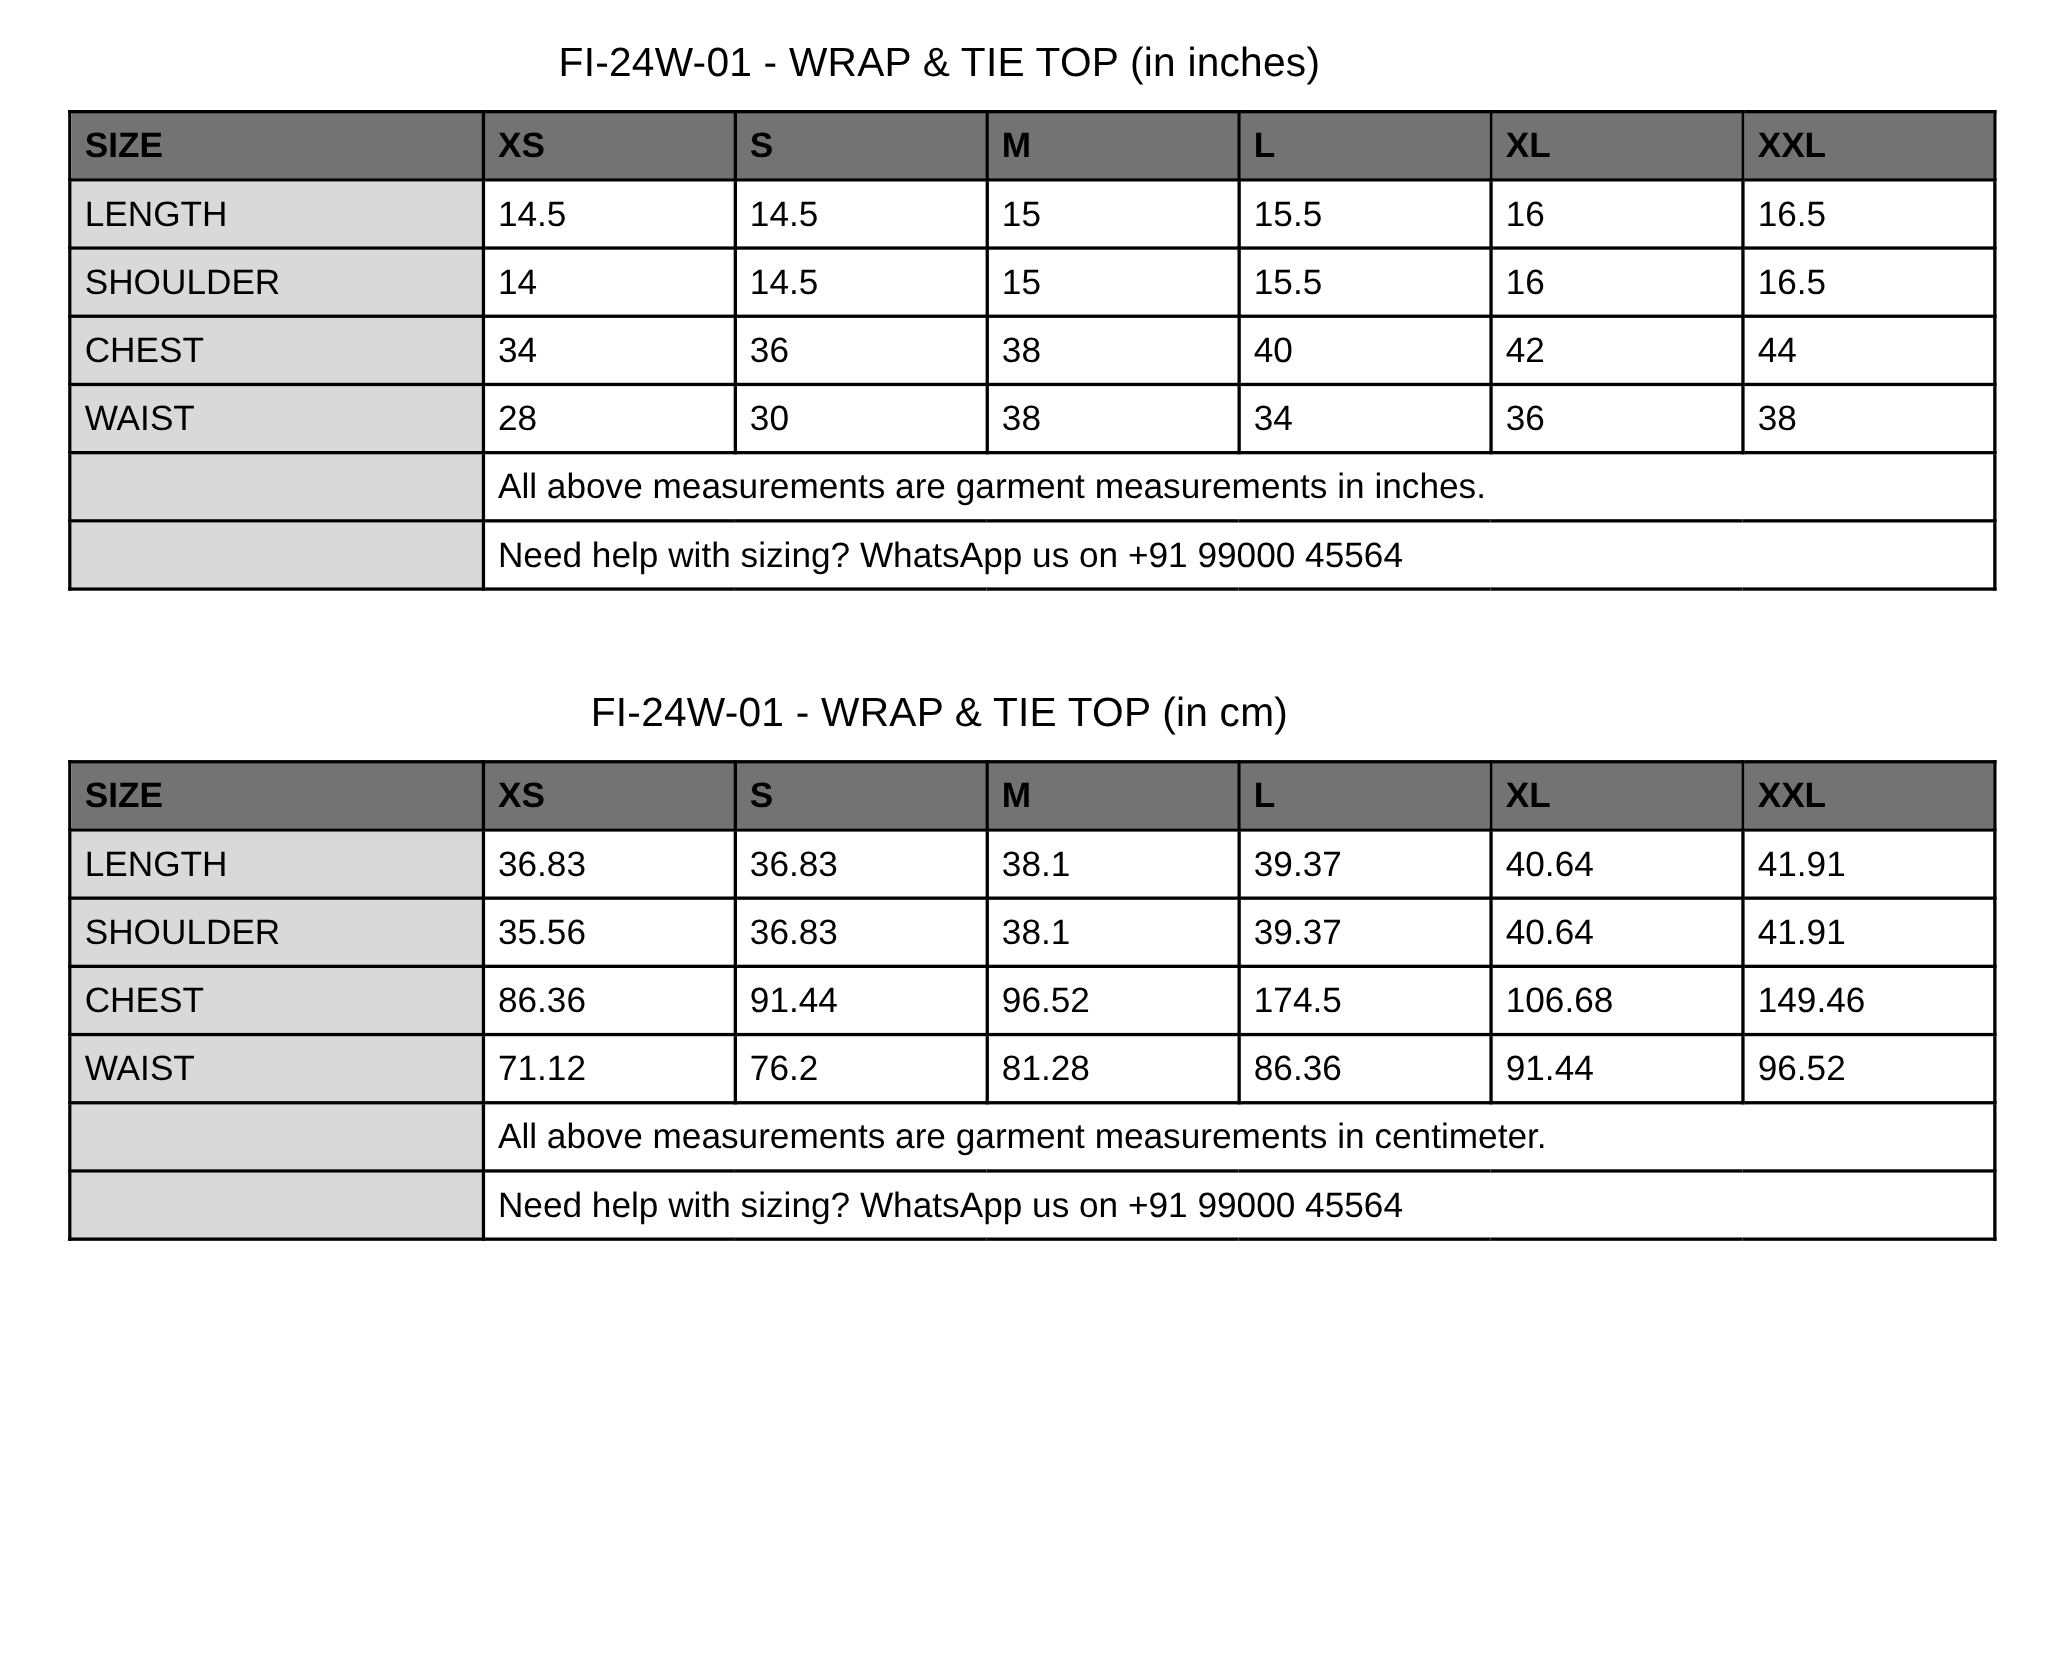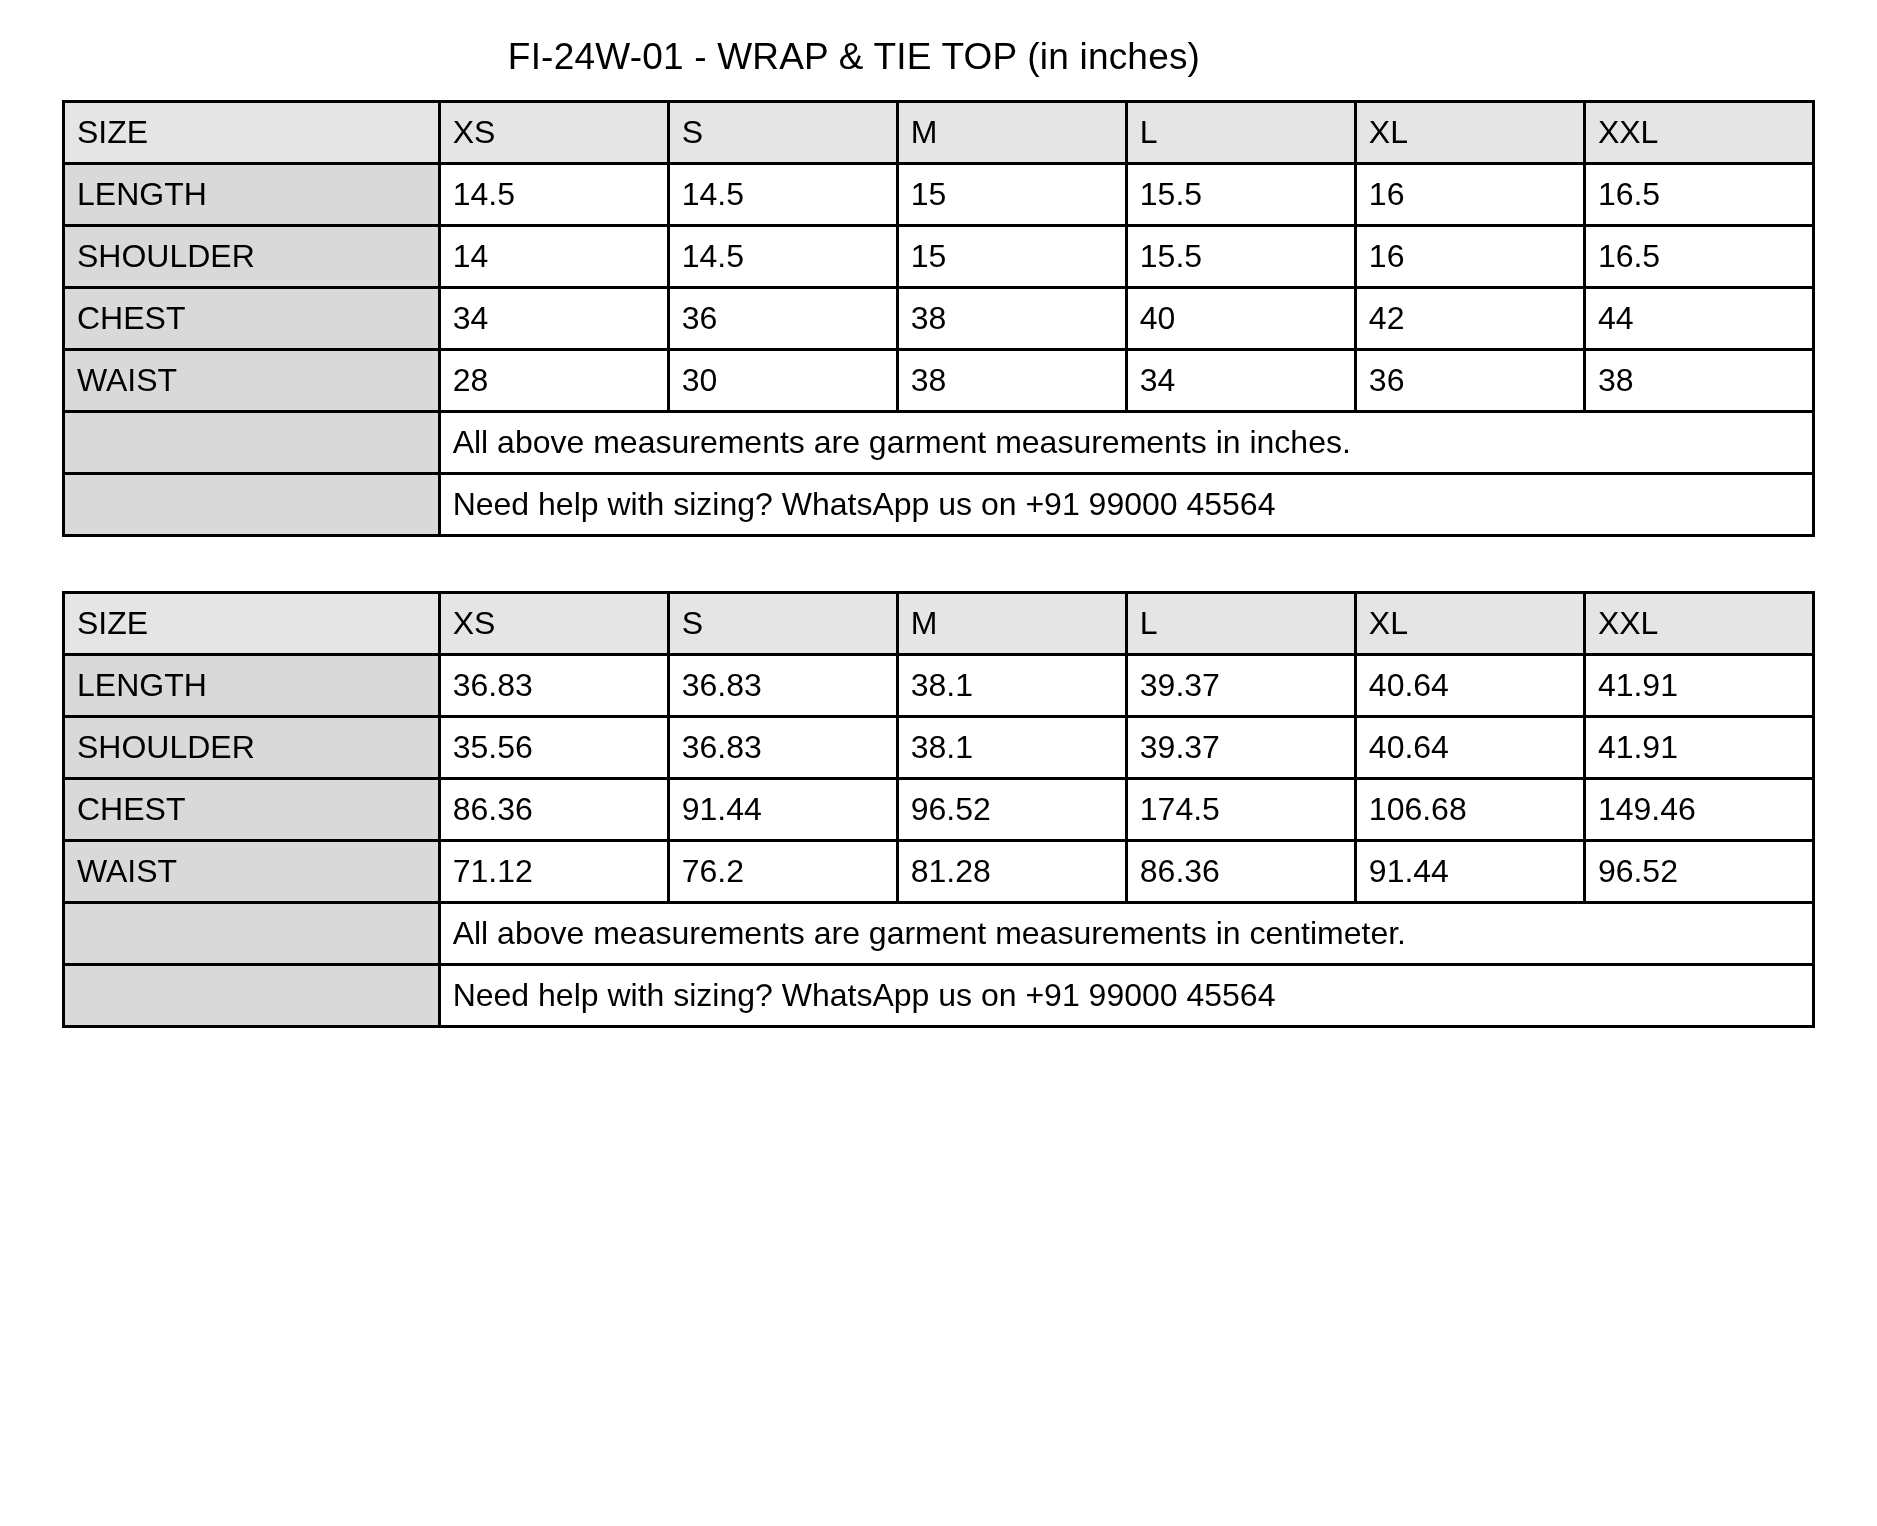--- a/index.html
+++ b/index.html
@@ -43,22 +43,22 @@
     padding: 8px 12px;
     font-size: 32px;
     text-align: left;
     vertical-align: middle;
     height: 62px;
     box-sizing: border-box;
     overflow: hidden;
     white-space: nowrap;
   }
   .hdr-cell {
-    background: #e5e5e5;
-    font-weight: normal;
+    background: #737373;
+    font-weight: bold;
   }
   .rowlabel {
     background: #d9d9d9;
     font-weight: normal;
   }
   .blank-label {
     background: #d9d9d9;
   }
   .note-cell {
     background: #ffffff;
@@ -142,20 +142,21 @@
           <td class="blank-label"></td>
           <td class="note-cell" colspan="6">Need help with sizing? WhatsApp us on +91 99000 45564</td>
         </tr>
       </tbody>
     </table>
   </div>
 
   <div class="spacer"></div>
 
   <div class="chart-block">
+    <div class="chart-title">FI-24W-01 - WRAP &amp; TIE TOP (in cm)</div>
     <table class="size-table">
       <colgroup>
         <col class="c-label">
           <col class="c-size">
           <col class="c-size">
           <col class="c-size">
           <col class="c-size">
           <col class="c-size">
           <col class="c-size">
       </colgroup>

